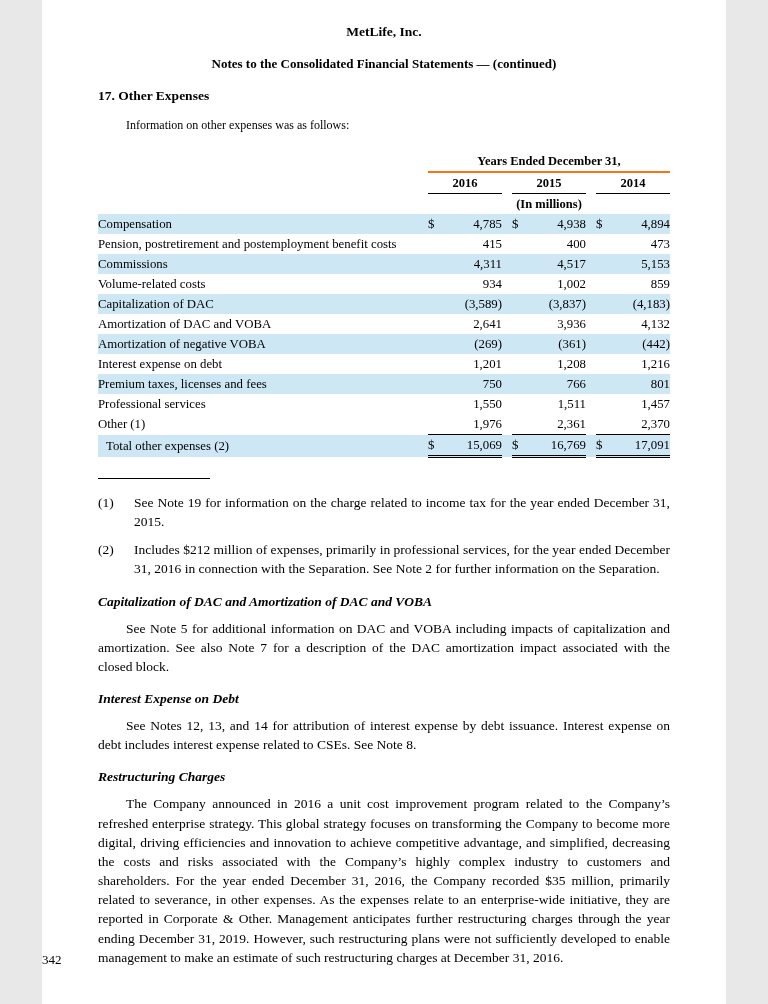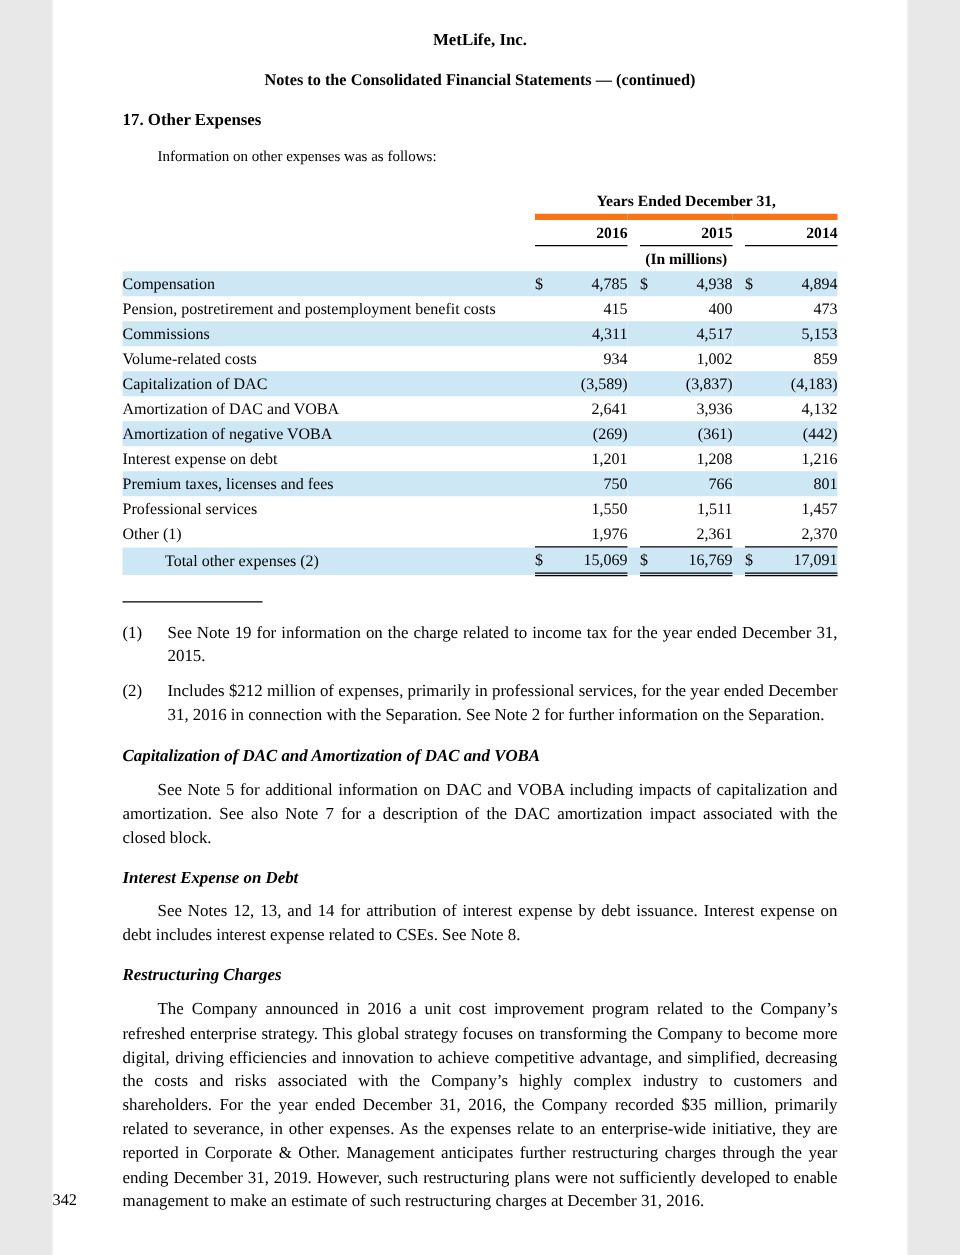--- a/index.html
+++ b/index.html
@@ -14,26 +14,26 @@
   .subtitle { text-align: center; font-weight: bold; font-size: 13px; margin-bottom: 16px; }
   .note-title { font-weight: bold; font-size: 13.5px; margin-bottom: 14px; }
   .intro { font-size: 12px; text-indent: 28px; margin-bottom: 18px; }
 
   table.fin { width: 100%; border-collapse: collapse; font-size: 12.8px; table-layout: fixed; }
   table.fin td { padding: 2.5px 0; vertical-align: bottom; }
   td.lbl { padding-left: 4px; }
   td.d   { width: 16px; }
   td.num { width: 58px; text-align: right; padding-right: 3px; }
   td.gap { width: 10px; }
-  .span-head { text-align: center; font-weight: bold; border-bottom: 5px solid #f97316; font-size: 12.5px; }
-  .year-head { text-align: right; font-weight: bold; border-bottom: 1px solid #000; font-size: 12.5px; }
+  .span-head { text-align: center; font-weight: bold; border-bottom: 2px solid #f97316; font-size: 12.5px; }
+  .year-head { text-align: center; font-weight: bold; border-bottom: 1px solid #000; font-size: 12.5px; }
   .units { text-align: center; font-weight: bold; font-size: 12.5px; }
   tr.shaded td { background: var(--row-shade, #cde7f5); }
   tr.total td.d, tr.total td.num { border-top: 1px solid #000; border-bottom: 3px double #000; }
-  tr.total td.lbl { padding-left: 34px; }
+  tr.total td.lbl { padding-left: 8px; }
 
   .fn-rule { width: 112px; border: 0; border-top: 1px solid #000; margin: 20px 0 14px 0; }
   .footnote { display: flex; font-size: 13.5px; margin-bottom: 9px; line-height: 1.42; }
   .fn-marker { width: 36px; flex-shrink: 0; }
   .fn-text { flex: 1; text-align: justify; }
 
   .section-heading { font-weight: bold; font-style: italic; font-size: 13.5px; margin: 15px 0 9px 0; }
   .section-body { font-size: 13.5px; text-indent: 28px; text-align: justify; line-height: 1.42; }
 
   .page-number { position: absolute; bottom: 36px; left: 0; width: 100%; text-align: left; font-size: 13px; }

